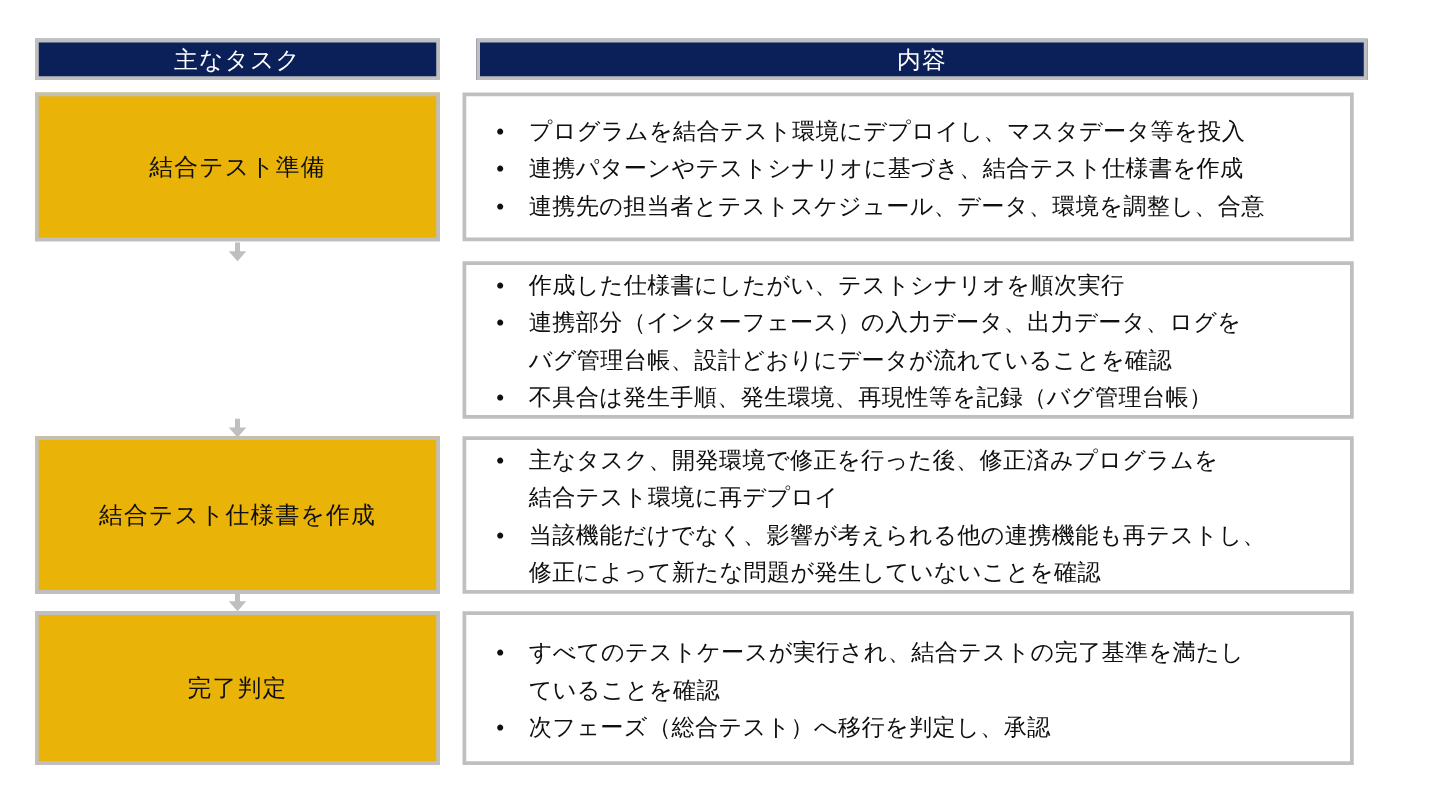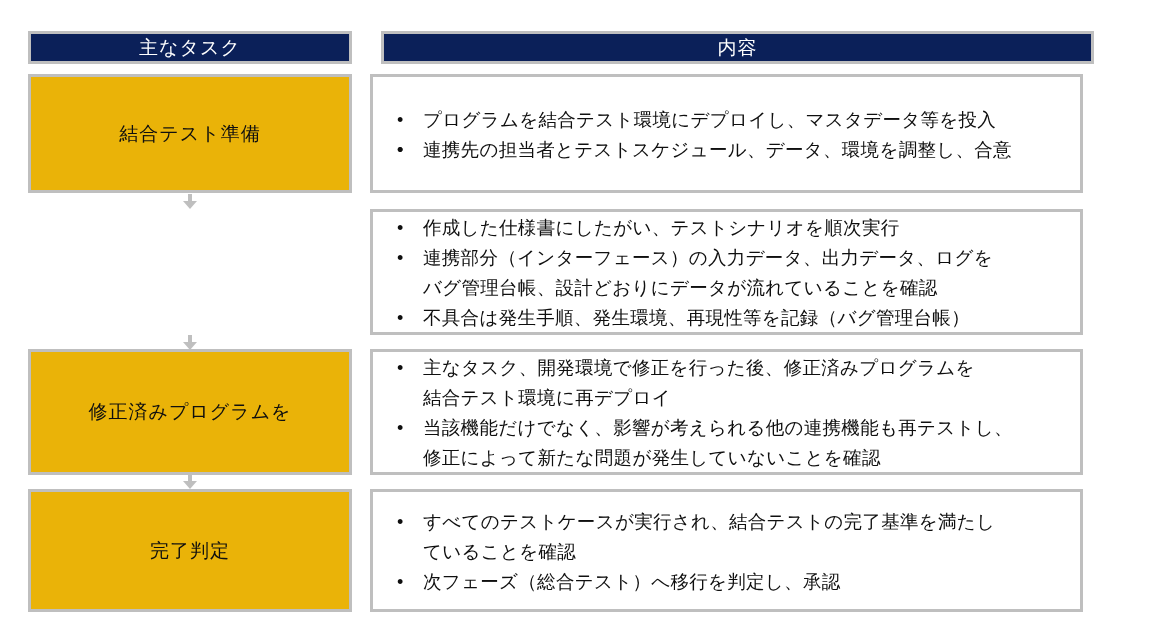--- a/index.html
+++ b/index.html
@@ -137,21 +137,21 @@
   <div class="hdr hdr-right">
     <span>内容</span>
   </div>
 
   <div class="task-box r1">
     <span>結合テスト準備</span>
   </div>
   <div class="content-box r1">
     <ul class="bullet-list">
       <li><span class="dot">•</span><span>プログラムを結合テスト環境にデプロイし、マスタデータ等を投入</span></li>
-      <li><span class="dot">•</span></li>
+      <li><span class="dot">•</span><span>連携パターンやテストシナリオに基づき、結合テスト仕様書を作成</span></li>
       <li><span class="dot">•</span><span>連携先の担当者とテストスケジュール、データ、環境を調整し、合意</span></li>
     </ul>
   </div>
 
   <div class="arrow a1">
     <div class="stem"></div>
     <div class="head"></div>
   </div>
 
   <div class="content-box r2">
@@ -162,21 +162,21 @@
       <li><span class="dot">•</span><span>不具合は発生手順、発生環境、再現性等を記録（バグ管理台帳）</span></li>
     </ul>
   </div>
 
   <div class="arrow a2">
     <div class="stem"></div>
     <div class="head"></div>
   </div>
 
   <div class="task-box r3">
-    <span>修正済みプログラムを</span>
+    <span>結合テスト仕様書を作成</span>
   </div>
   <div class="content-box r3">
     <ul class="bullet-list">
       <li><span class="dot">•</span><span>主なタスク、開発環境で修正を行った後、修正済みプログラムを
 結合テスト環境に再デプロイ</span></li>
       <li><span class="dot">•</span><span>当該機能だけでなく、影響が考えられる他の連携機能も再テストし、
 修正によって新たな問題が発生していないことを確認</span></li>
     </ul>
   </div>
 

